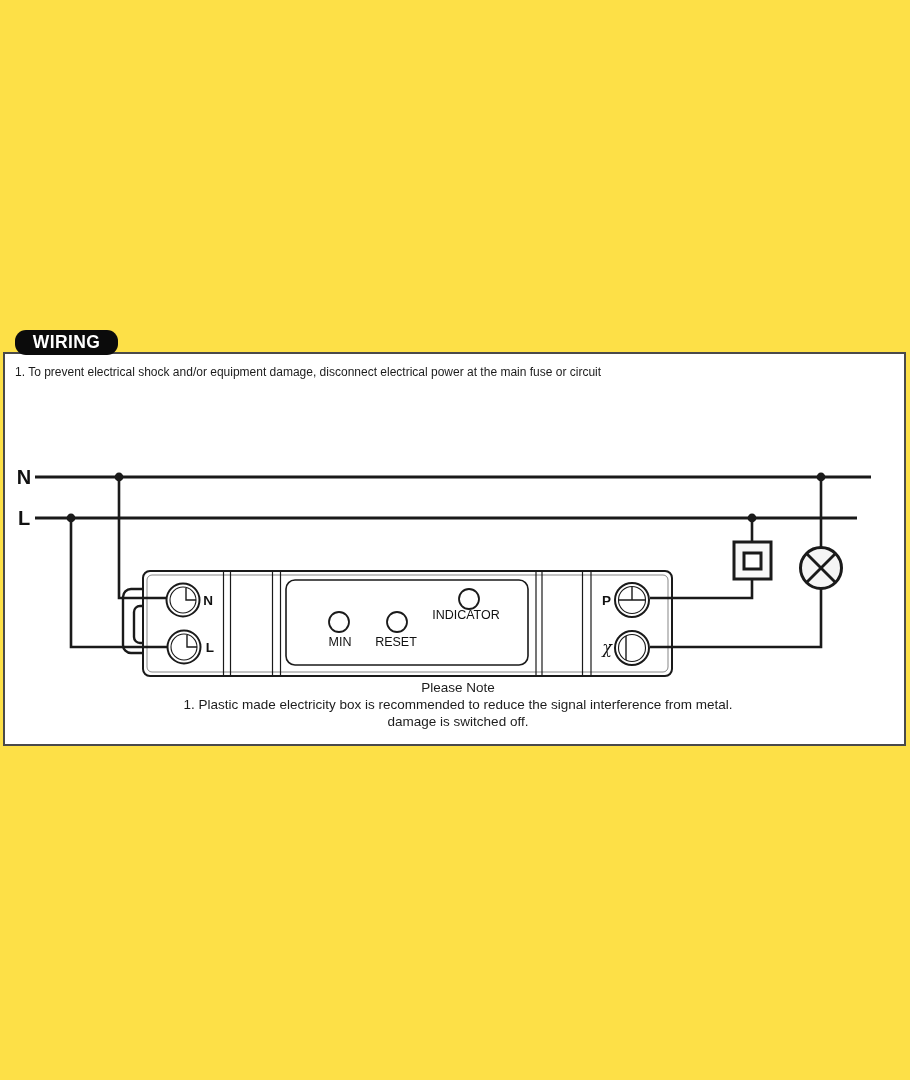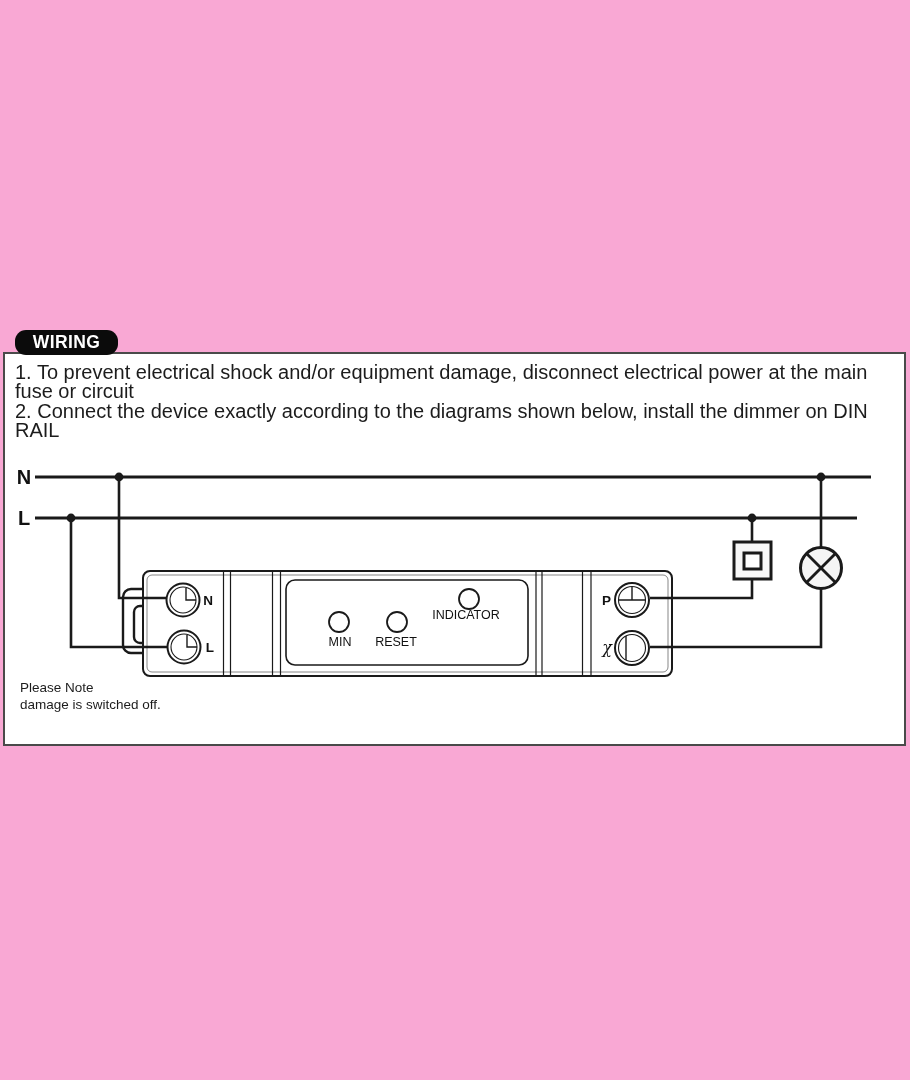--- a/index.html
+++ b/index.html
@@ -1,21 +1,21 @@
 <!DOCTYPE html>
 <html><head>
 <meta charset="utf-8">
 <style>
   * { margin: 0; padding: 0; box-sizing: border-box; }
   html, body { background: #ffffff; }
   .stage {
     position: relative;
     width: 910px;
     height: 1080px;
-    background: #f9a8d4;
+    background: #fde047;
     font-family: "Liberation Sans", sans-serif;
     color: #1c1c1c;
     overflow: hidden;
   }
   .outer-box {
     position: absolute;
     left: 3px;
     top: 352px;
     width: 903px;
     height: 394px;
@@ -39,34 +39,35 @@
     color: #ffffff;
     font-size: 17.5px;
     font-weight: bold;
     letter-spacing: 0.4px;
   }
   .instructions {
     position: absolute;
     left: 15px;
     top: 363px;
     width: 880px;
-    font-size: 20px;
+    font-size: 12px;
     line-height: 19.4px;
     color: #1c1c1c;
     z-index: 2;
   }
   .notes {
     position: absolute;
     left: 20px;
     top: 679px;
     width: 876px;
     font-size: 13.5px;
     line-height: 17.2px;
     color: #1c1c1c;
     z-index: 2;
+    text-align: center;
   }
   .diagram-svg {
     position: absolute;
     left: 0;
     top: 0;
     width: 910px;
     height: 1080px;
     z-index: 3;
   }
   .diagram-svg text {
@@ -84,25 +85,25 @@
 <div class="stage">
 
   <div class="outer-box"></div>
 
   <div class="wiring-badge">
     <span>WIRING</span>
   </div>
 
   <div class="instructions">
     <div>1. To prevent electrical shock and/or equipment damage, disconnect electrical power at the main fuse or circuit</div>
-    <div>2. Connect the device exactly according to the diagrams shown below, install the dimmer on DIN RAIL</div>
   </div>
 
   <div class="notes">
     <div>Please Note</div>
+    <div>1. Plastic made electricity box is recommended to reduce the signal interference from metal.</div>
     <div>damage is switched off.</div>
   </div>
 
   <svg class="diagram-svg" viewBox="0 0 910 1080">
 
     <g stroke="#1a1a1a" fill="none" stroke-width="2.4">
       <rect x="123" y="589" width="32" height="64" rx="8"></rect>
       <rect x="134" y="606" width="21" height="37" rx="6"></rect>
     </g>
 

